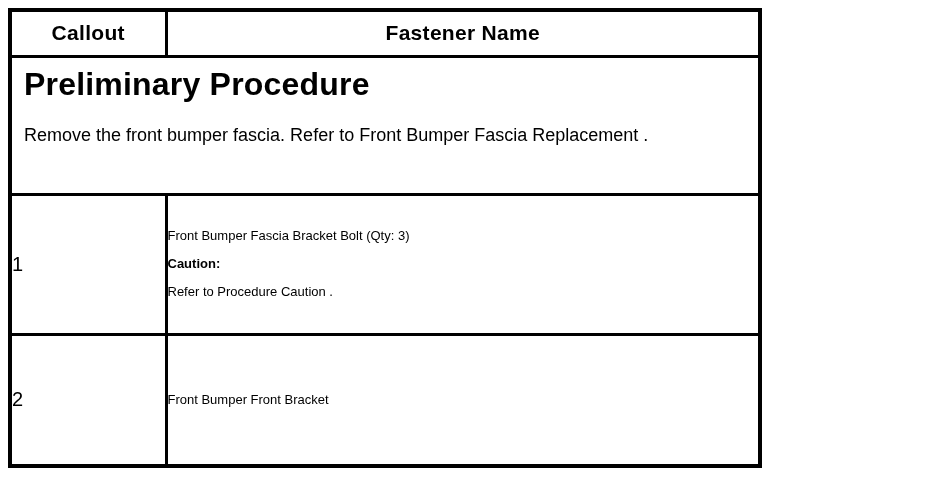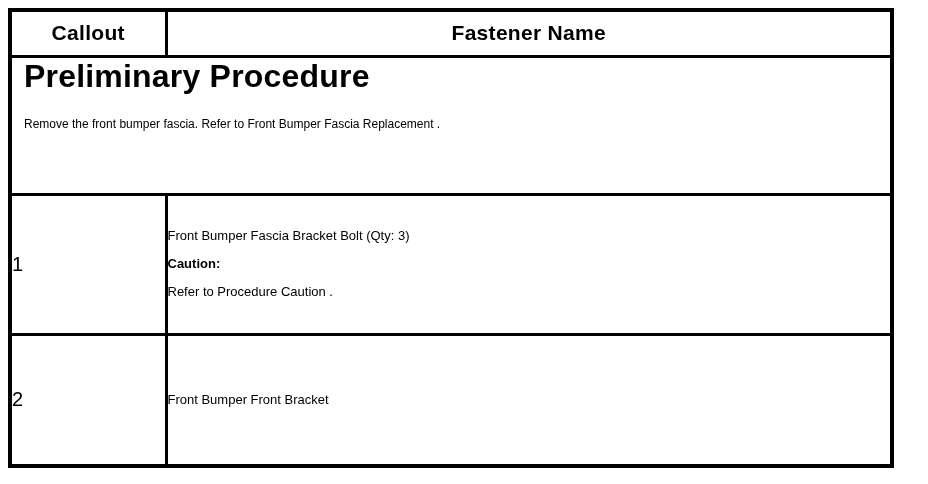--- a/index.html
+++ b/index.html
@@ -10,21 +10,21 @@
     height: 484px;
     background: #ffffff;
     font-family: "Liberation Sans", sans-serif;
     color: #000000;
     -webkit-font-smoothing: none;
   }
   .doc-table {
     position: absolute;
     left: 8px;
     top: 8px;
-    width: 886px;
+    width: 754px;
     border-collapse: collapse;
     border: 4px solid #000000;
     table-layout: fixed;
   }
   .doc-table th,
   .doc-table td {
     border: 3px solid #000000;
     padding: 0;
     vertical-align: middle;
   }
@@ -32,30 +32,30 @@
   .header-row th {
     height: 46px;
     font-size: 21px;
     font-weight: bold;
     text-align: center;
     letter-spacing: 0.3px;
   }
   .prelim-row td {
     height: 138px;
     vertical-align: top;
-    padding: 0 14px 10px 12px;
+    padding: 8px 14px 10px 12px;
   }
   .prelim-title {
     font-size: 32px;
     font-weight: bold;
     letter-spacing: 0.2px;
     margin: 0 0 22px 0;
   }
   .prelim-text {
-    font-size: 12px;
+    font-size: 18px;
     margin: 0;
   }
   .data-row-1 td { height: 140px; }
   .data-row-2 td { height: 132px; }
   .callout-cell {
     font-size: 20px;
     padding-left: 12px;
   }
   .component-cell {
     font-size: 13px;

